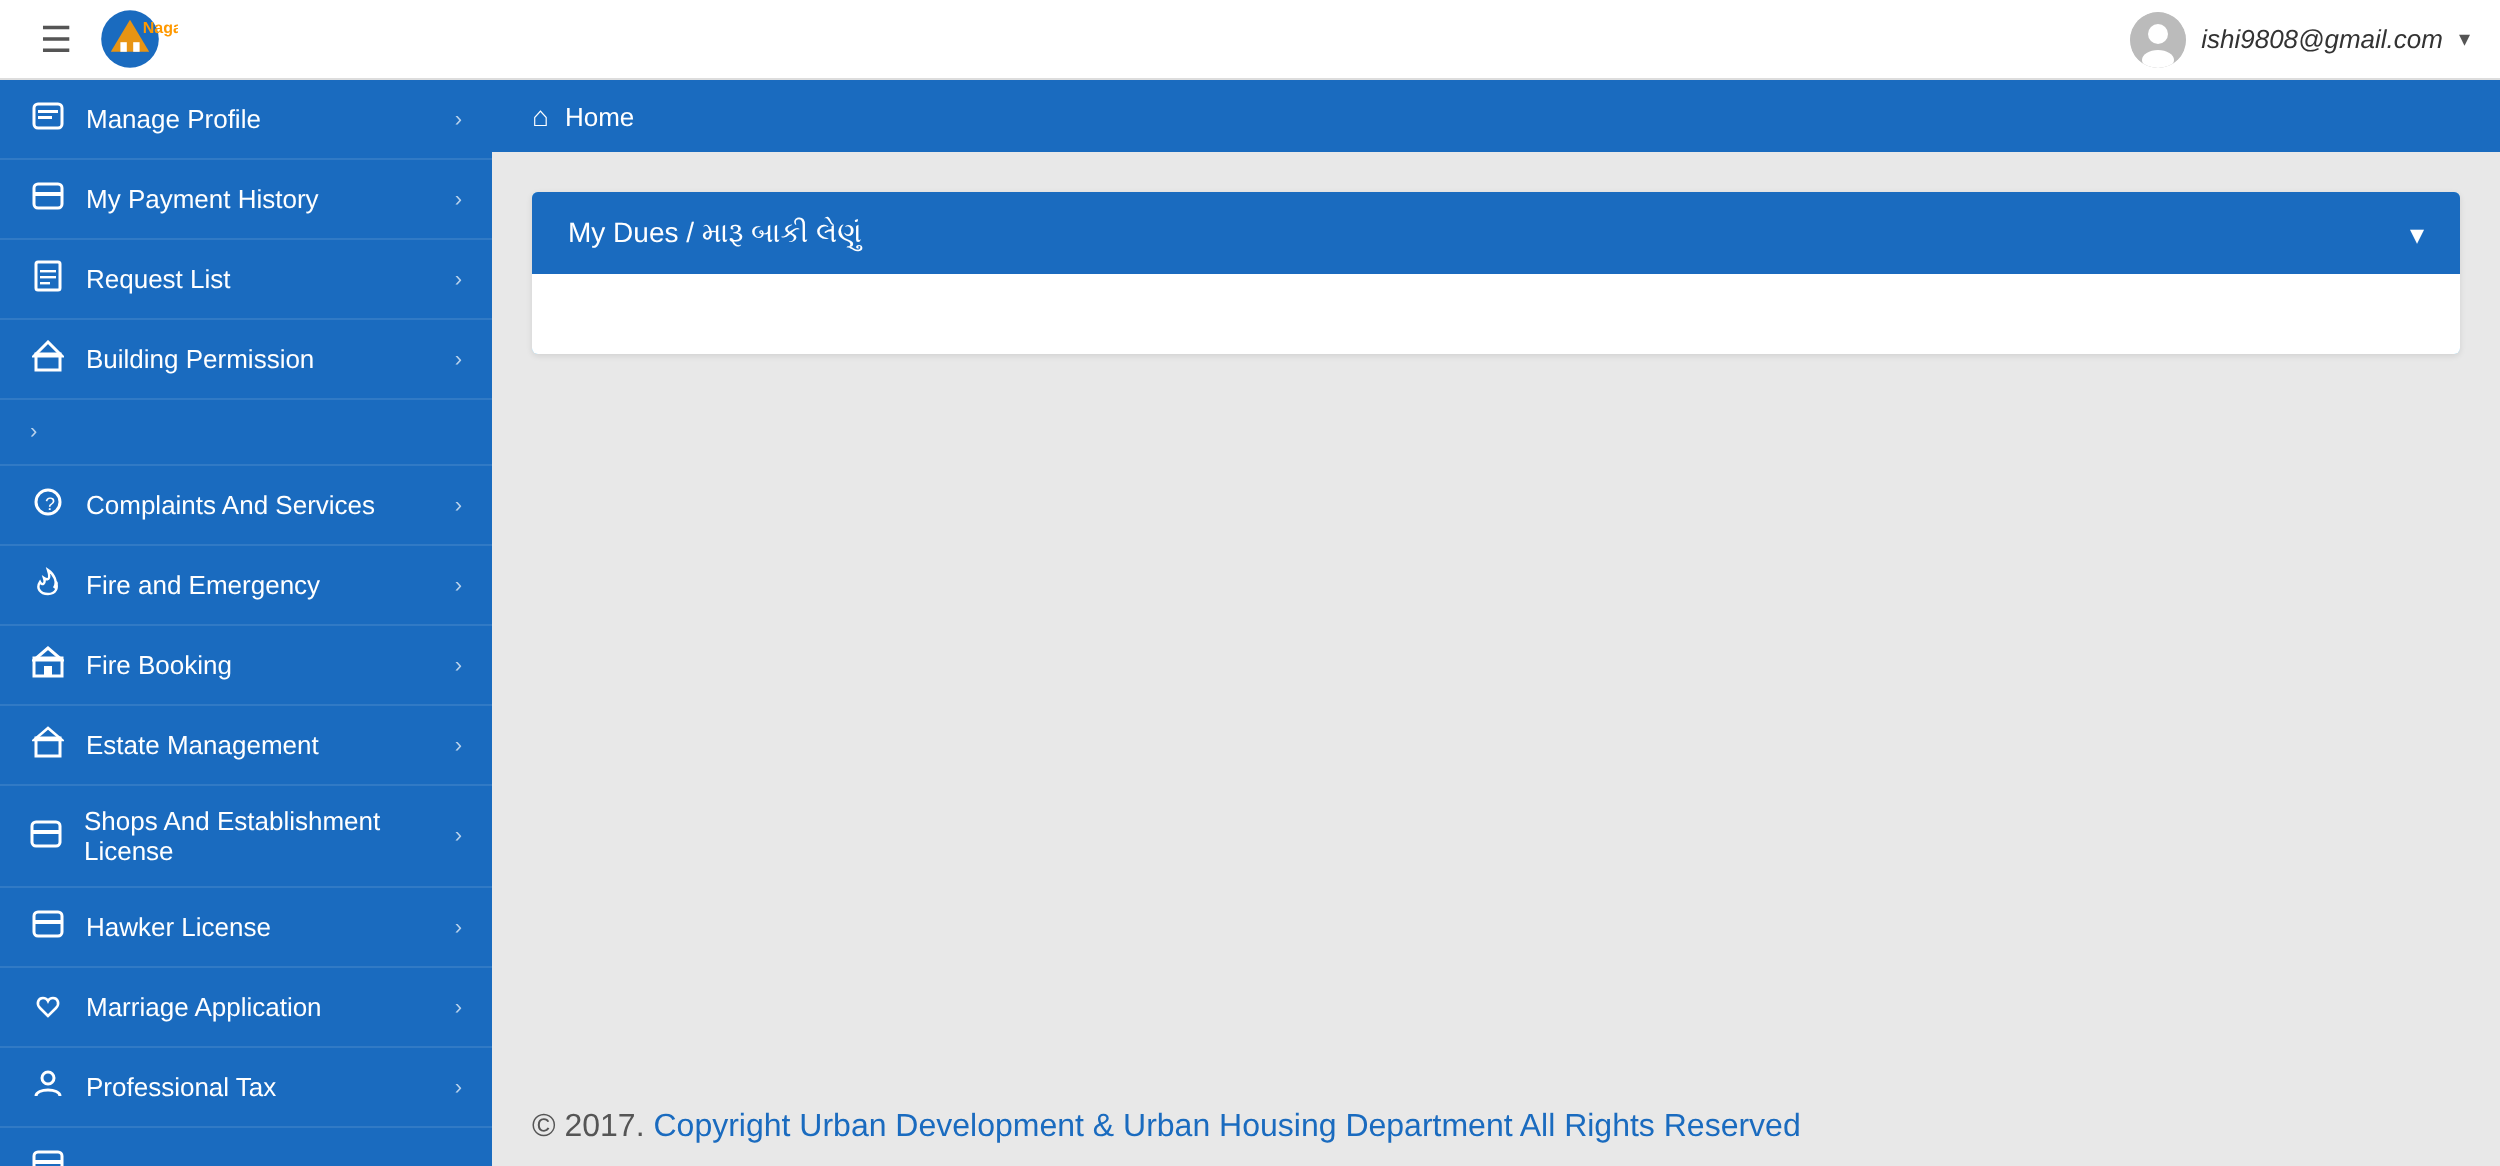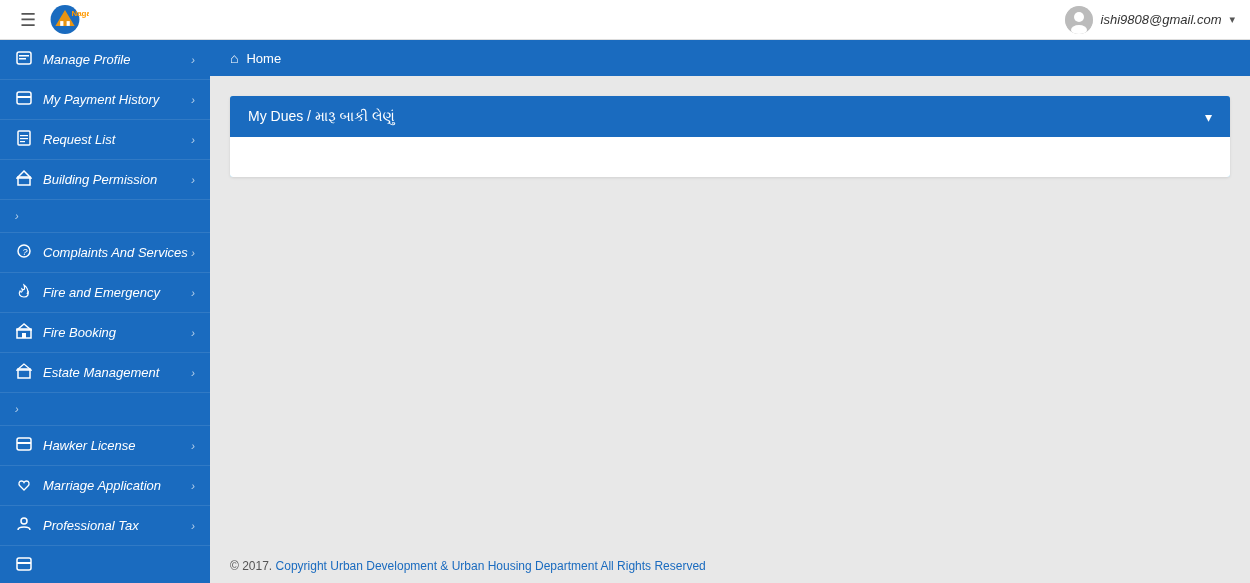--- a/index.html
+++ b/index.html
@@ -61,27 +61,26 @@
 
     
     .main-layout {
       display: flex;
       flex: 1;
       overflow: hidden;
     }
 
     
     .sidebar {
-      width: 210px;
+      width: 246px;
       background: #1a6bbf;
       flex-shrink: 0;
       overflow-y: auto;
       display: flex;
       flex-direction: column;
-      font-style: italic;
     }
     .sidebar-item {
       display: flex;
       align-items: center;
       justify-content: space-between;
       padding: 10px 15px;
       color: #fff;
       cursor: pointer;
       border-bottom: 1px solid rgba(255,255,255,0.1);
       font-size: 13px;
@@ -149,21 +148,21 @@
     .panel-body {
       padding: 20px;
       min-height: 40px;
       background: #fff;
     }
 
     
     .footer {
       background: #e8e8e8;
       padding: 10px 20px;
-      font-size: 12px;
+      font-size: 16px;
       color: #555;
       text-align: left;
       flex-shrink: 0;
       border-top: none;
     }
     .footer-link {
       color: #1a6bbf;
       text-decoration: none;
     }
 
@@ -285,20 +284,27 @@
         <div class="sidebar-item-left">
           <span class="sidebar-icon"><svg width="16" height="16" viewBox="0 0 16 16" fill="white">
               <rect x="2" y="6" width="12" height="9" fill="none" stroke="white" stroke-width="1.5"></rect>
               <polygon points="8,1 1,7 15,7" fill="none" stroke="white" stroke-width="1.3"></polygon>
             </svg></span>
           <span>Estate Management</span>
         </div>
         <span class="sidebar-chevron">›</span>
       </div>
       <div class="sidebar-item">
+        <div class="sidebar-item-left">
+          <span class="sidebar-icon"><svg width="16" height="16" viewBox="0 0 16 16" fill="white">
+              <rect x="1" y="2" width="14" height="12" rx="2" fill="none" stroke="white" stroke-width="1.5"></rect>
+              <rect x="1" y="6" width="14" height="2" fill="white"></rect>
+            </svg></span>
+          <span>Shops And Establishment License</span>
+        </div>
         <span class="sidebar-chevron">›</span>
       </div>
       <div class="sidebar-item">
         <div class="sidebar-item-left">
           <span class="sidebar-icon"><svg width="16" height="16" viewBox="0 0 16 16" fill="white">
               <rect x="1" y="2" width="14" height="12" rx="2" fill="none" stroke="white" stroke-width="1.5"></rect>
               <rect x="1" y="6" width="14" height="2" fill="white"></rect>
             </svg></span>
           <span>Hawker License</span>
         </div>

